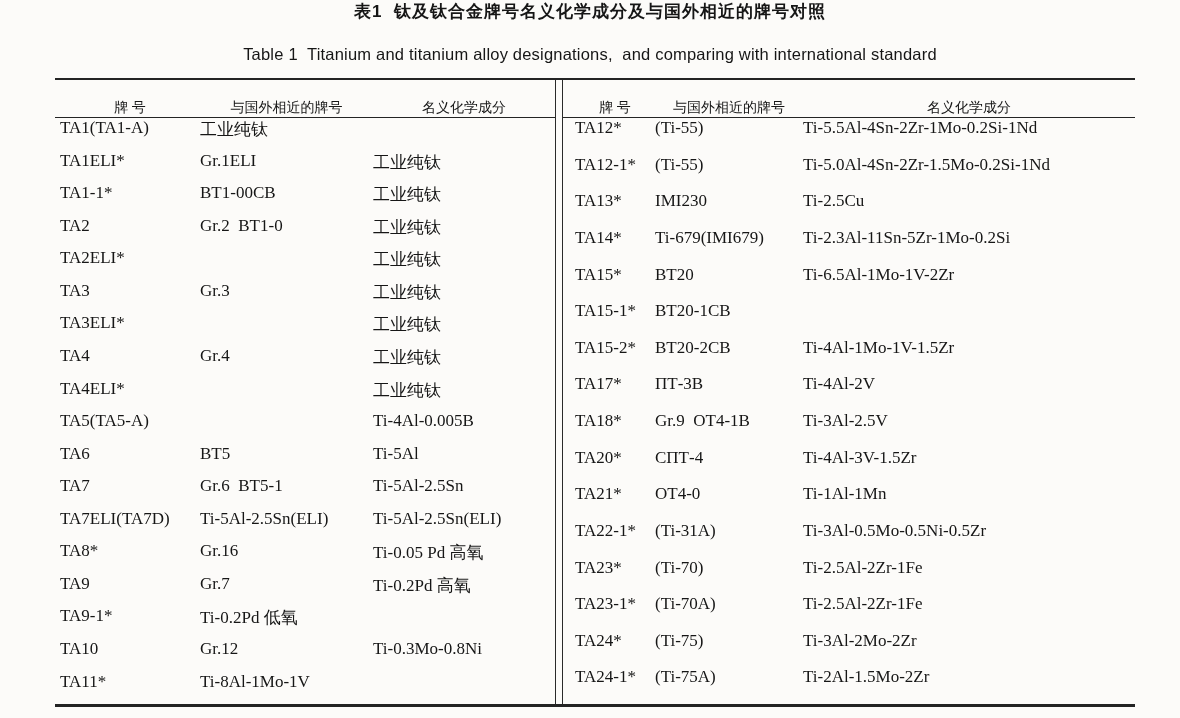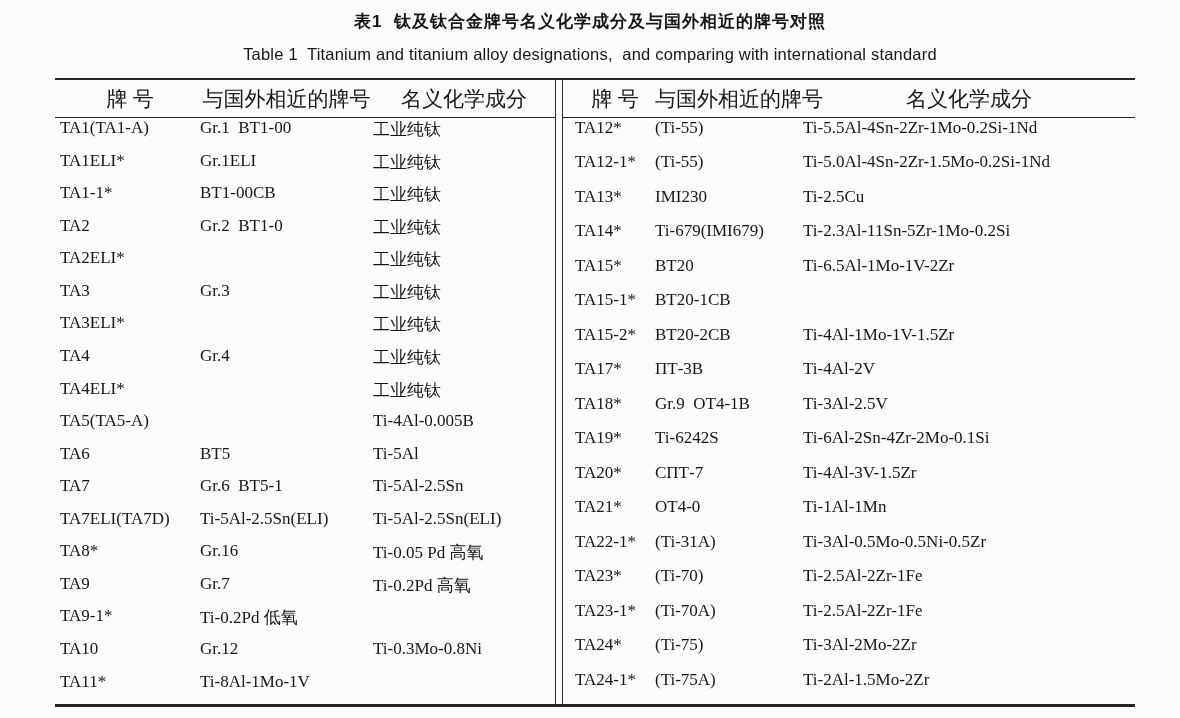--- a/index.html
+++ b/index.html
@@ -15,21 +15,21 @@
     overflow: hidden;
   }
   .page {
     position: relative;
     width: 1180px;
     height: 718px;
     background: #fcfbf9;
   }
   .title-zh {
     position: absolute;
-    top: 10px;
+    top: 0;
     left: 0;
     width: 100%;
     text-align: center;
     font-family: "Liberation Sans", "DejaVu Sans", sans-serif;
     font-weight: bold;
     font-size: 17px;
     letter-spacing: 1px;
     white-space: pre;
   }
   .title-en {
@@ -63,24 +63,24 @@
   .half.left  { width: 500px; }
   .half.right { flex: 1; }
   .divider {
     width: 8px;
     border-left: 1.5px solid #2a2a2a;
     border-right: 1.5px solid #2a2a2a;
     box-sizing: border-box;
   }
   .thead {
     display: flex;
-    align-items: center;
+    align-items: flex-end;
     height: 37px;
     border-bottom: 1.8px solid #242424;
-    font-size: 21px;
+    font-size: 14px;
     flex: none;
   }
   .tbody {
     display: flex;
     flex-direction: column;
     flex: 1;
   }
   .row {
     display: flex;
     align-items: flex-start;
@@ -112,21 +112,20 @@
 
     <div class="half left">
       <div class="thead">
         <span class="cell c1">牌 号</span>
         <span class="cell c2">与国外相近的牌号</span>
         <span class="cell c3">名义化学成分</span>
       </div>
       <div class="tbody" id="left-body">
   <div class="row">
     <span class="cell c1">TA1(TA1-A)</span>
-    <span class="cell c2">Gr.1  BT1-00</span>
     <span class="cell c3">工业纯钛</span>
   </div>
 
   <div class="row">
     <span class="cell c1">TA1ELI*</span>
     <span class="cell c2">Gr.1ELI</span>
     <span class="cell c3">工业纯钛</span>
   </div>
 
   <div class="row">
@@ -282,29 +281,24 @@
     <span class="cell c2">ПТ-3B</span>
     <span class="cell c3">Ti-4Al-2V</span>
   </div>
 
   <div class="row">
     <span class="cell c1">TA18*</span>
     <span class="cell c2">Gr.9  OT4-1B</span>
     <span class="cell c3">Ti-3Al-2.5V</span>
   </div>
 
-  <div class="row">
-    <span class="cell c1">TA19*</span>
-    <span class="cell c2">Ti-6242S</span>
-    <span class="cell c3">Ti-6Al-2Sn-4Zr-2Mo-0.1Si</span>
-  </div>
 
   <div class="row">
     <span class="cell c1">TA20*</span>
-    <span class="cell c2">СПТ-7</span>
+    <span class="cell c2">СПТ-4</span>
     <span class="cell c3">Ti-4Al-3V-1.5Zr</span>
   </div>
 
   <div class="row">
     <span class="cell c1">TA21*</span>
     <span class="cell c2">OT4-0</span>
     <span class="cell c3">Ti-1Al-1Mn</span>
   </div>
 
 

